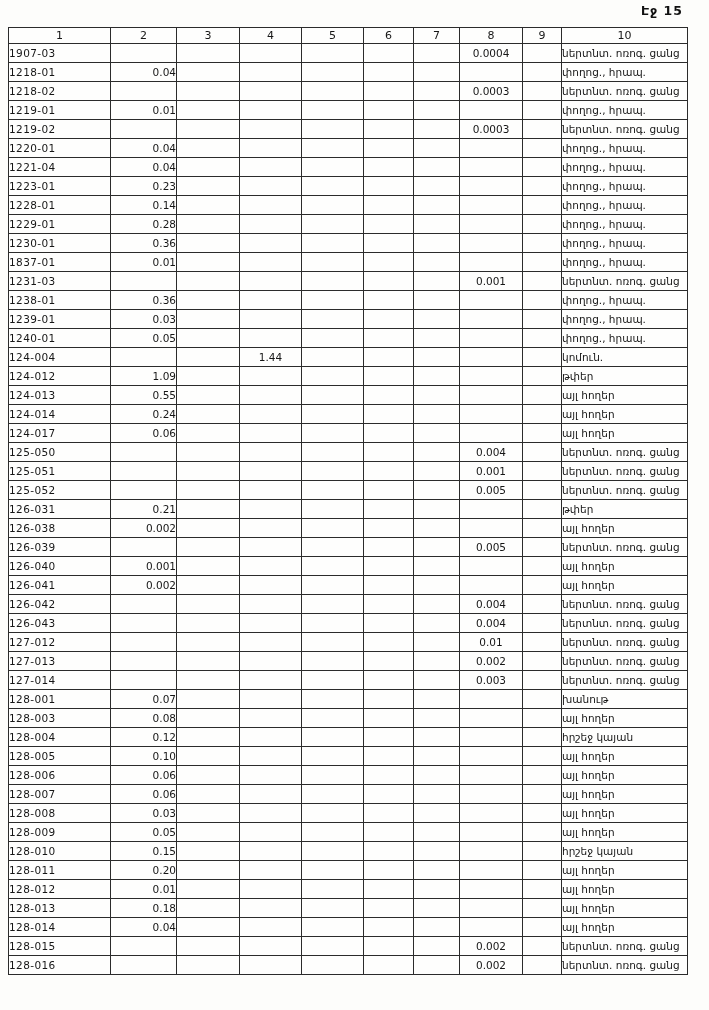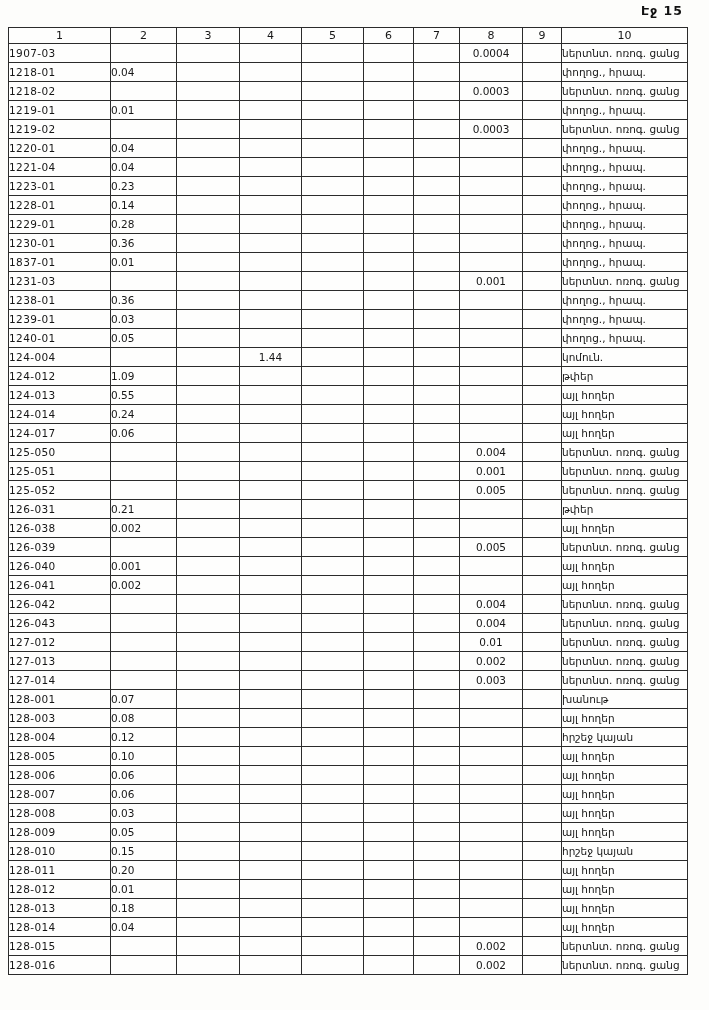--- a/index.html
+++ b/index.html
@@ -55,21 +55,21 @@
     font-weight: normal;
     text-align: center;
   }
   td.c1 {
     text-align: left;
     padding-left: 9px;
     font-size: 10.8px;
     letter-spacing: 0.4px;
   }
   td.c2 {
-    text-align: left;
+    text-align: right;
     padding-left: 13px;
   }
   td.c3, td.c4, td.c5, td.c6, td.c7, td.c8, td.c9 {
     text-align: center;
   }
   td.c10 {
     text-align: left;
     padding-left: 4px;
     position: relative;
     overflow: visible;

